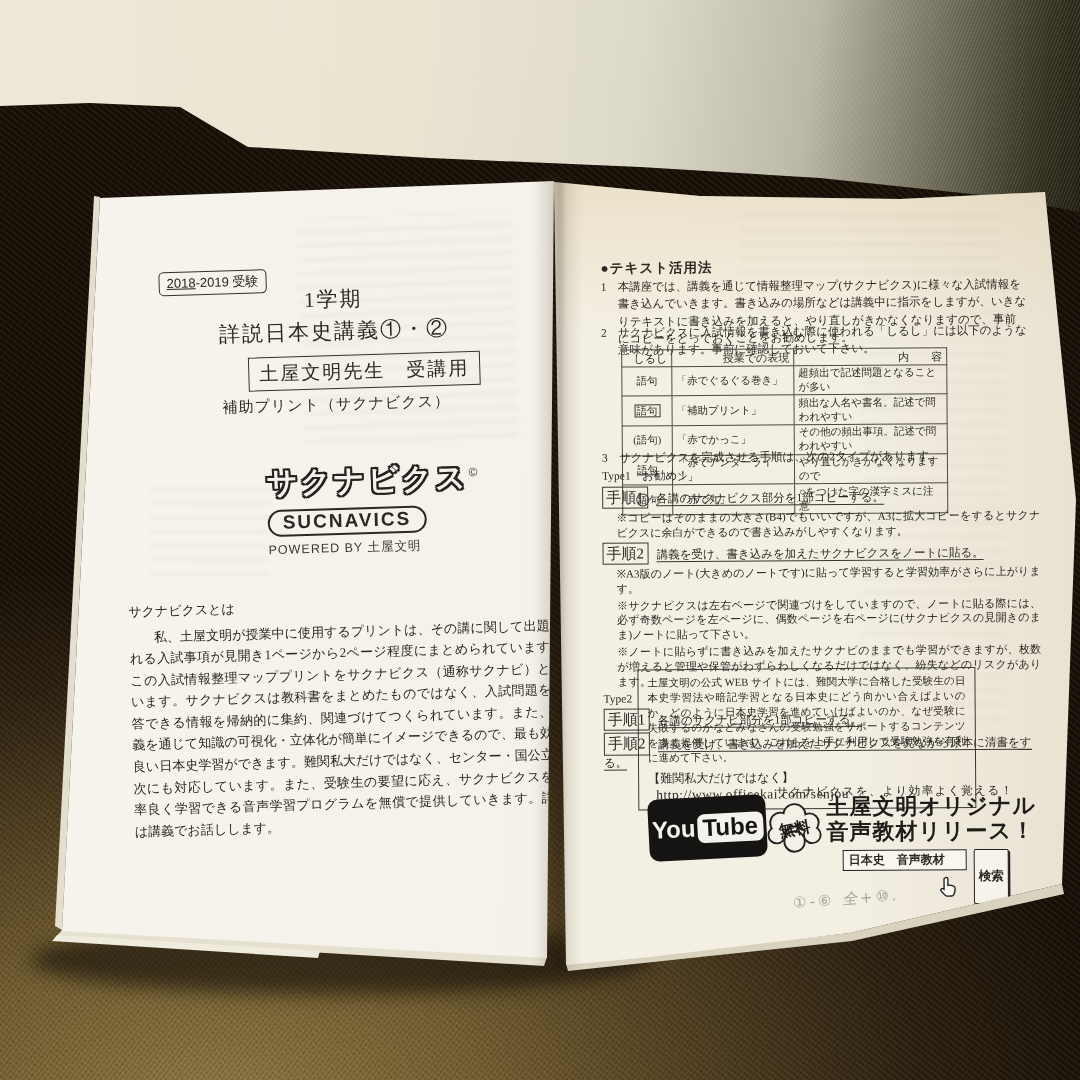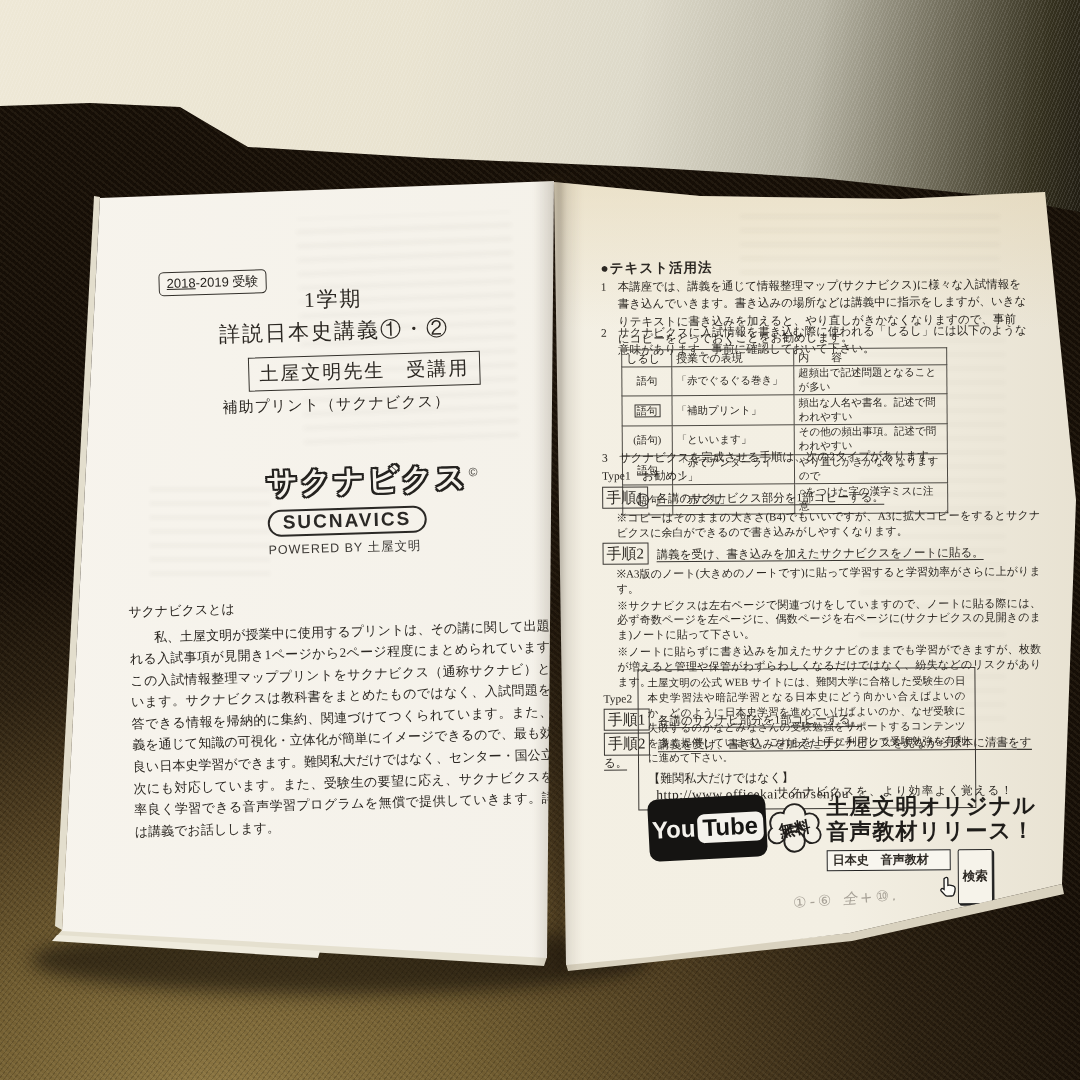--- a/index.html
+++ b/index.html
@@ -80,21 +80,21 @@
   
   .rp-heading{left:40px;top:74px;font-size:13.5px;font-weight:600;letter-spacing:1px;}
   .num-item{display:flex;width:426px;font-size:11.5px;line-height:1.5;}
   .num-item .n{width:17px;flex:none;}
   .it1{left:40px;top:93px;}
   .it2{left:40px;top:139px;}
   .mark-table{left:60px;top:164px;}
   .mark-table table{border-collapse:collapse;width:326px;}
   .mark-table th,.mark-table td{border:1px solid #4d4a44;padding:.5px 4px;
     font-size:10.5px;line-height:1.32;font-weight:400;}
-  .mark-table th{text-align:left;font-size:11px;}
+  .mark-table th{text-align:right;font-size:11px;}
   .c-mark{width:50px;text-align:center;}
   .c-expr{width:122px;}
   .mbox{border:1px solid #3a3733;padding:0 1.5px;}
   .mul{text-decoration:underline;}
   .circ{display:inline-block;border:1px solid #3a3733;border-radius:50%;width:13px;height:13px;
     line-height:12px;text-align:center;font-size:9.5px;}
   .flow{left:40px;top:262px;width:438px;font-size:11px;line-height:1.35;}
   .flow .row{margin-top:2px;}
   .step-badge{display:inline-block;border:1px solid #3a3733;padding:0 3px;font-size:15px;margin-right:6px;}
   .step-text{border-bottom:1px solid #3a3733;padding-bottom:1px;font-size:11.5px;}
@@ -109,21 +109,21 @@
     display:flex;align-items:center;justify-content:center;gap:2px;transform:rotate(-2.5deg);
     font-family:"Liberation Sans",sans-serif;font-weight:700;font-size:24px;}
   .yt-you{color:#f4f2ec;}
   .yt-tube{background:#f4f2ec;color:#151412;border-radius:7px;padding:0 5px 1px;}
   .free-burst{left:202px;top:618px;width:56px;height:52px;}
   .headline{left:262px;top:610px;font-family:"Liberation Sans",sans-serif;font-weight:800;
     font-size:22px;line-height:1.14;letter-spacing:1px;color:#1f1d1a;}
   .search-row{left:262px;top:666px;display:flex;align-items:flex-start;}
   .search-field{border:1.5px solid #222;background:#f8f6ef;width:124px;height:21px;
     font-size:12px;padding:0 5px;font-family:"Liberation Sans",sans-serif;font-weight:600;
-    display:flex;align-items:center;white-space:nowrap;}
+    display:flex;align-items:center;white-space:nowrap;margin-left:16px;}
   .search-btn{margin-left:7px;border:1.5px solid #222;border-radius:2px;background:#f6f3ea;
     box-shadow:1.5px 1.5px 0 #222;padding:18px 4px;font-size:12.5px;
     font-family:"Liberation Sans",sans-serif;font-weight:600;}
   .hand-cursor{left:374px;top:692px;}
   .handwritten{left:228px;top:706px;font-family:"DejaVu Sans",sans-serif;font-style:italic;
     color:#9a948a;font-size:15px;letter-spacing:3px;transform:rotate(-4deg);opacity:.85;}
 </style>
 </head>
 <body>
 
@@ -188,21 +188,21 @@
             <td>「赤でぐるぐる巻き」</td>
             <td>超頻出で記述問題となることが多い</td>
           </tr>
           <tr>
             <td class="c-mark"><span class="mbox">語句</span></td>
             <td>「補助プリント」</td>
             <td>頻出な人名や書名。記述で問われやすい</td>
           </tr>
           <tr>
             <td class="c-mark">(語句)</td>
-            <td>「といいます」</td>
+            <td>「赤でかっこ」</td>
             <td>その他の頻出事項。記述で問われやすい</td>
           </tr>
           <tr>
             <td class="c-mark"><span class="mul">語句</span></td>
             <td>「赤でアンダーライン」</td>
             <td>やり直しがきかなくなりますので</td>
           </tr>
           <tr>
             <td class="c-mark"><span class="circ">語</span><span>句</span></td>
             <td>「赤で丸」</td>

